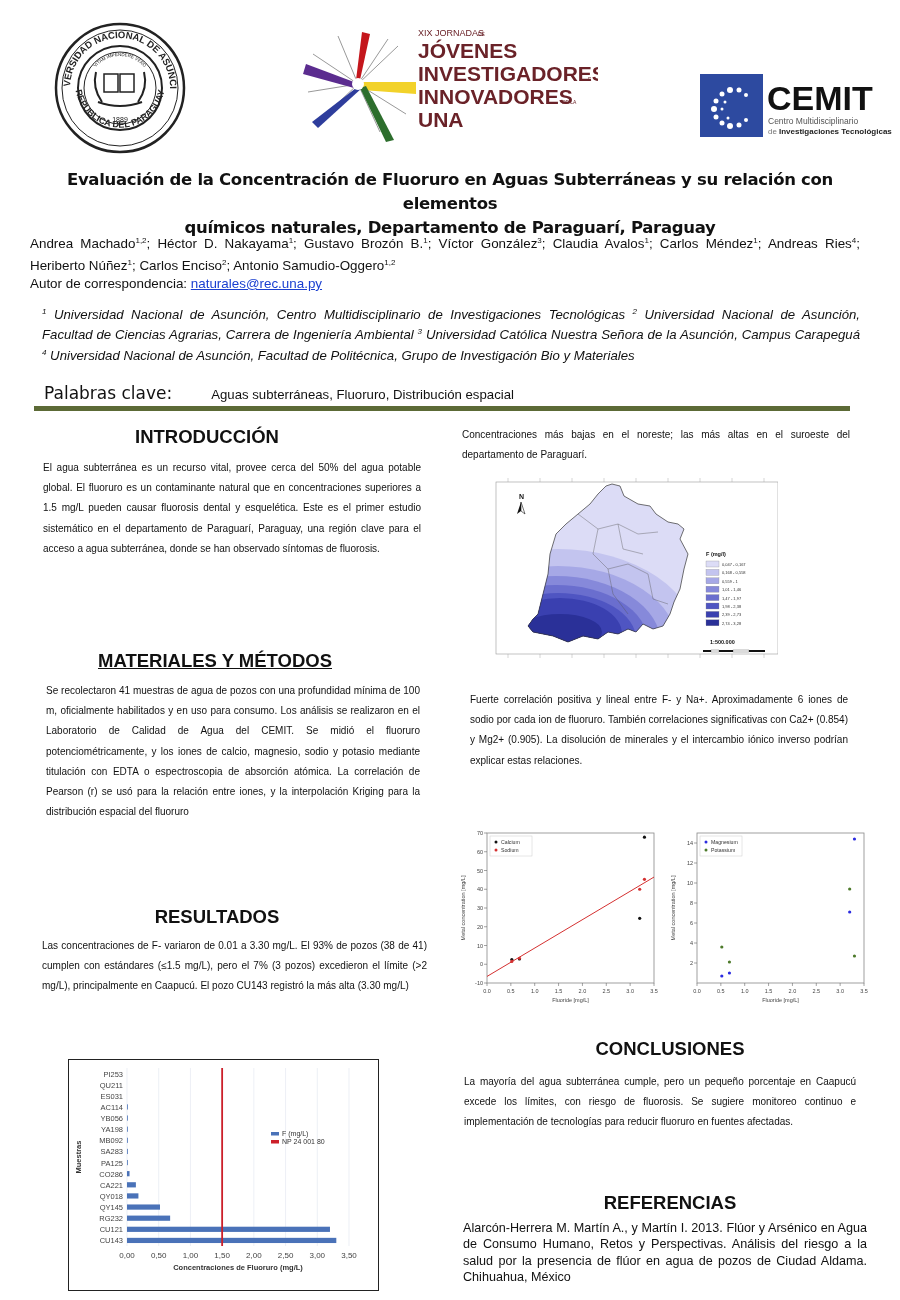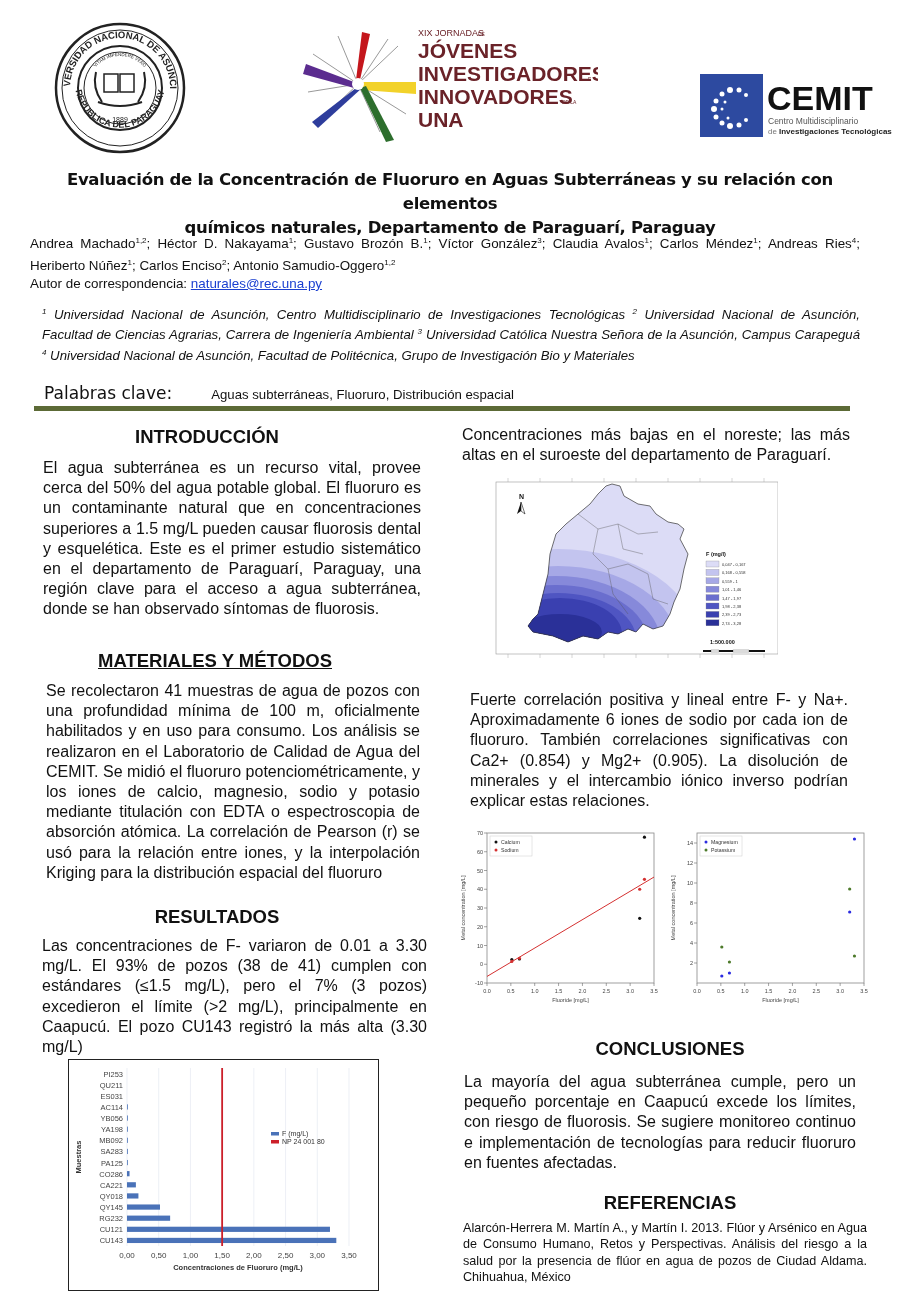--- a/index.html
+++ b/index.html
@@ -11,21 +11,21 @@
   .title { left: 20px; top: 168px; width: 860px; text-align: center; font-family: "DejaVu Sans", sans-serif; font-weight: bold; font-size: 16.5px; line-height: 24px; color: #111; letter-spacing: -0.3px; }
   .authors { left: 30px; top: 232px; width: 830px; font-size: 13.4px; line-height: 18px; text-align: justify; }
   .authors sup { font-size: 8px; }
   .authors a { color: #1a3fd0; text-decoration: underline; }
   .affil { left: 42px; top: 303px; width: 818px; font-size: 13.2px; line-height: 17px; text-align: justify; font-style: italic; }
   .affil sup { font-size: 8px; }
   .keywords { left: 44px; top: 383px; width: 800px; font-size: 13.2px; }
   .keywords .kw-label { font-family: "DejaVu Sans", sans-serif; font-weight: normal; font-size: 17px; margin-right: 36px; }
   .rule { left: 34px; top: 406px; width: 816px; height: 5px; background: #5c6a36; }
   .h2 { font-weight: bold; text-align: center; font-size: 18.5px; }
-  .body-text { font-size: 16px; line-height: 20.2px; text-align: justify; }
+  .body-text { font-size: 10px; line-height: 20.2px; text-align: justify; }
   .ref-text { font-size: 12.6px; line-height: 16.4px; text-align: justify; }
   .chart-frame { border: 1px solid #222; background: #fff; }
   svg text { font-family: "Liberation Sans", sans-serif; }
 </style>
 </head>
 <body>
 
 <div class="abs hdr-logo-una">
   <svg width="132" height="132" viewBox="0 0 132 132">
     <circle cx="66" cy="66" r="64" fill="#fff" stroke="#222" stroke-width="2.5"></circle>

